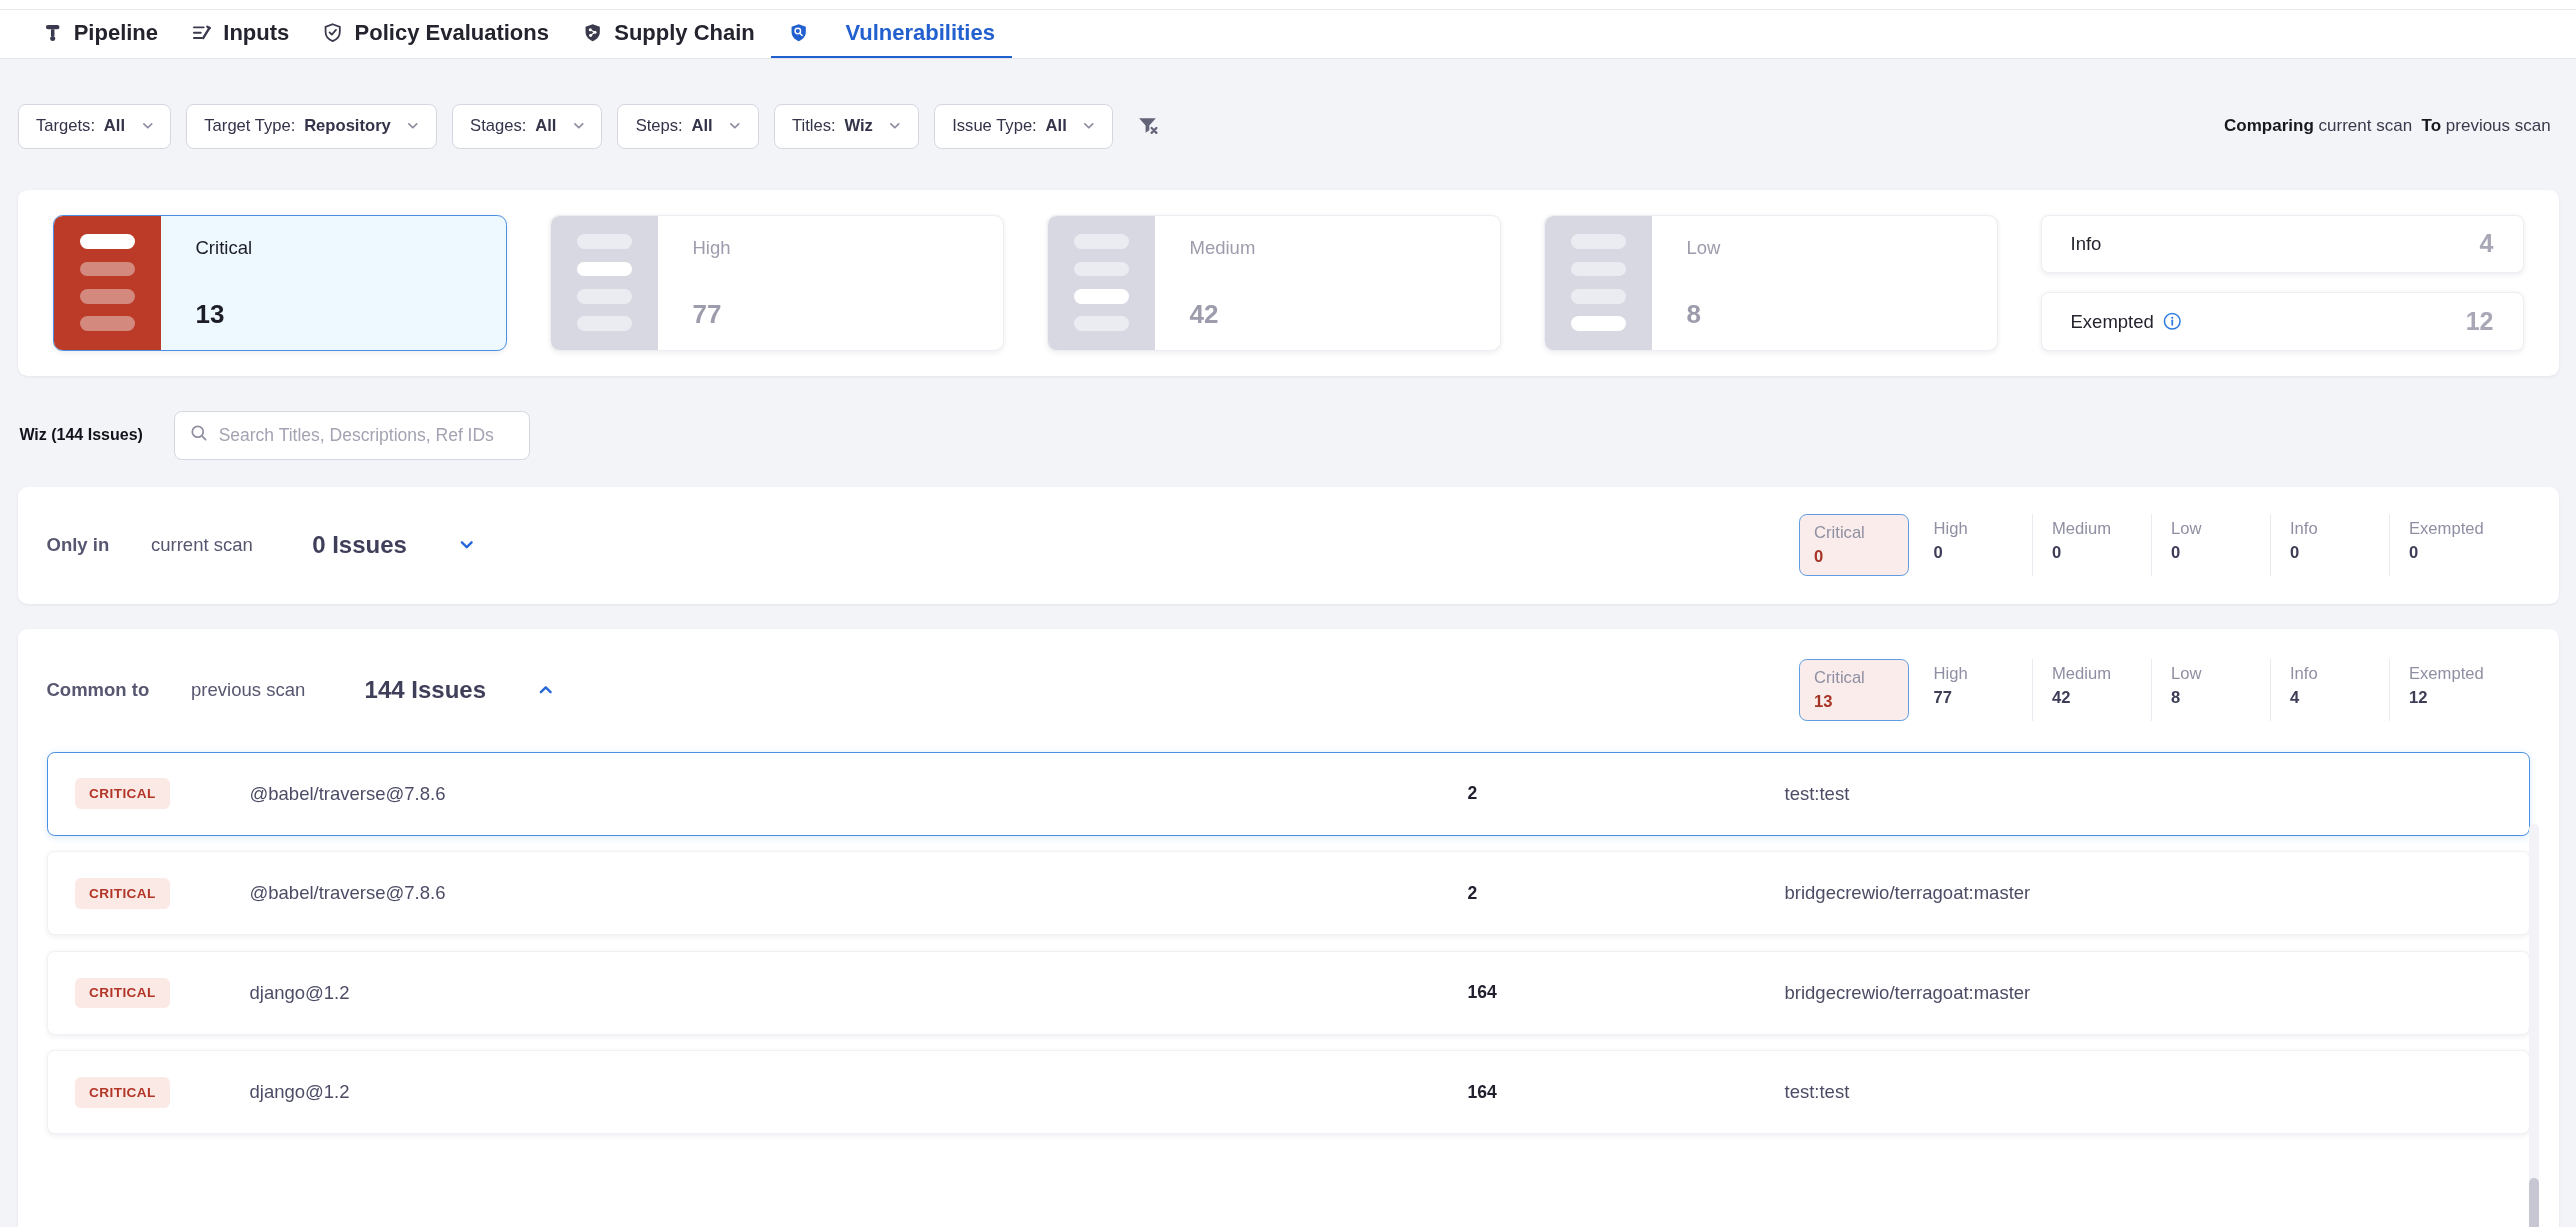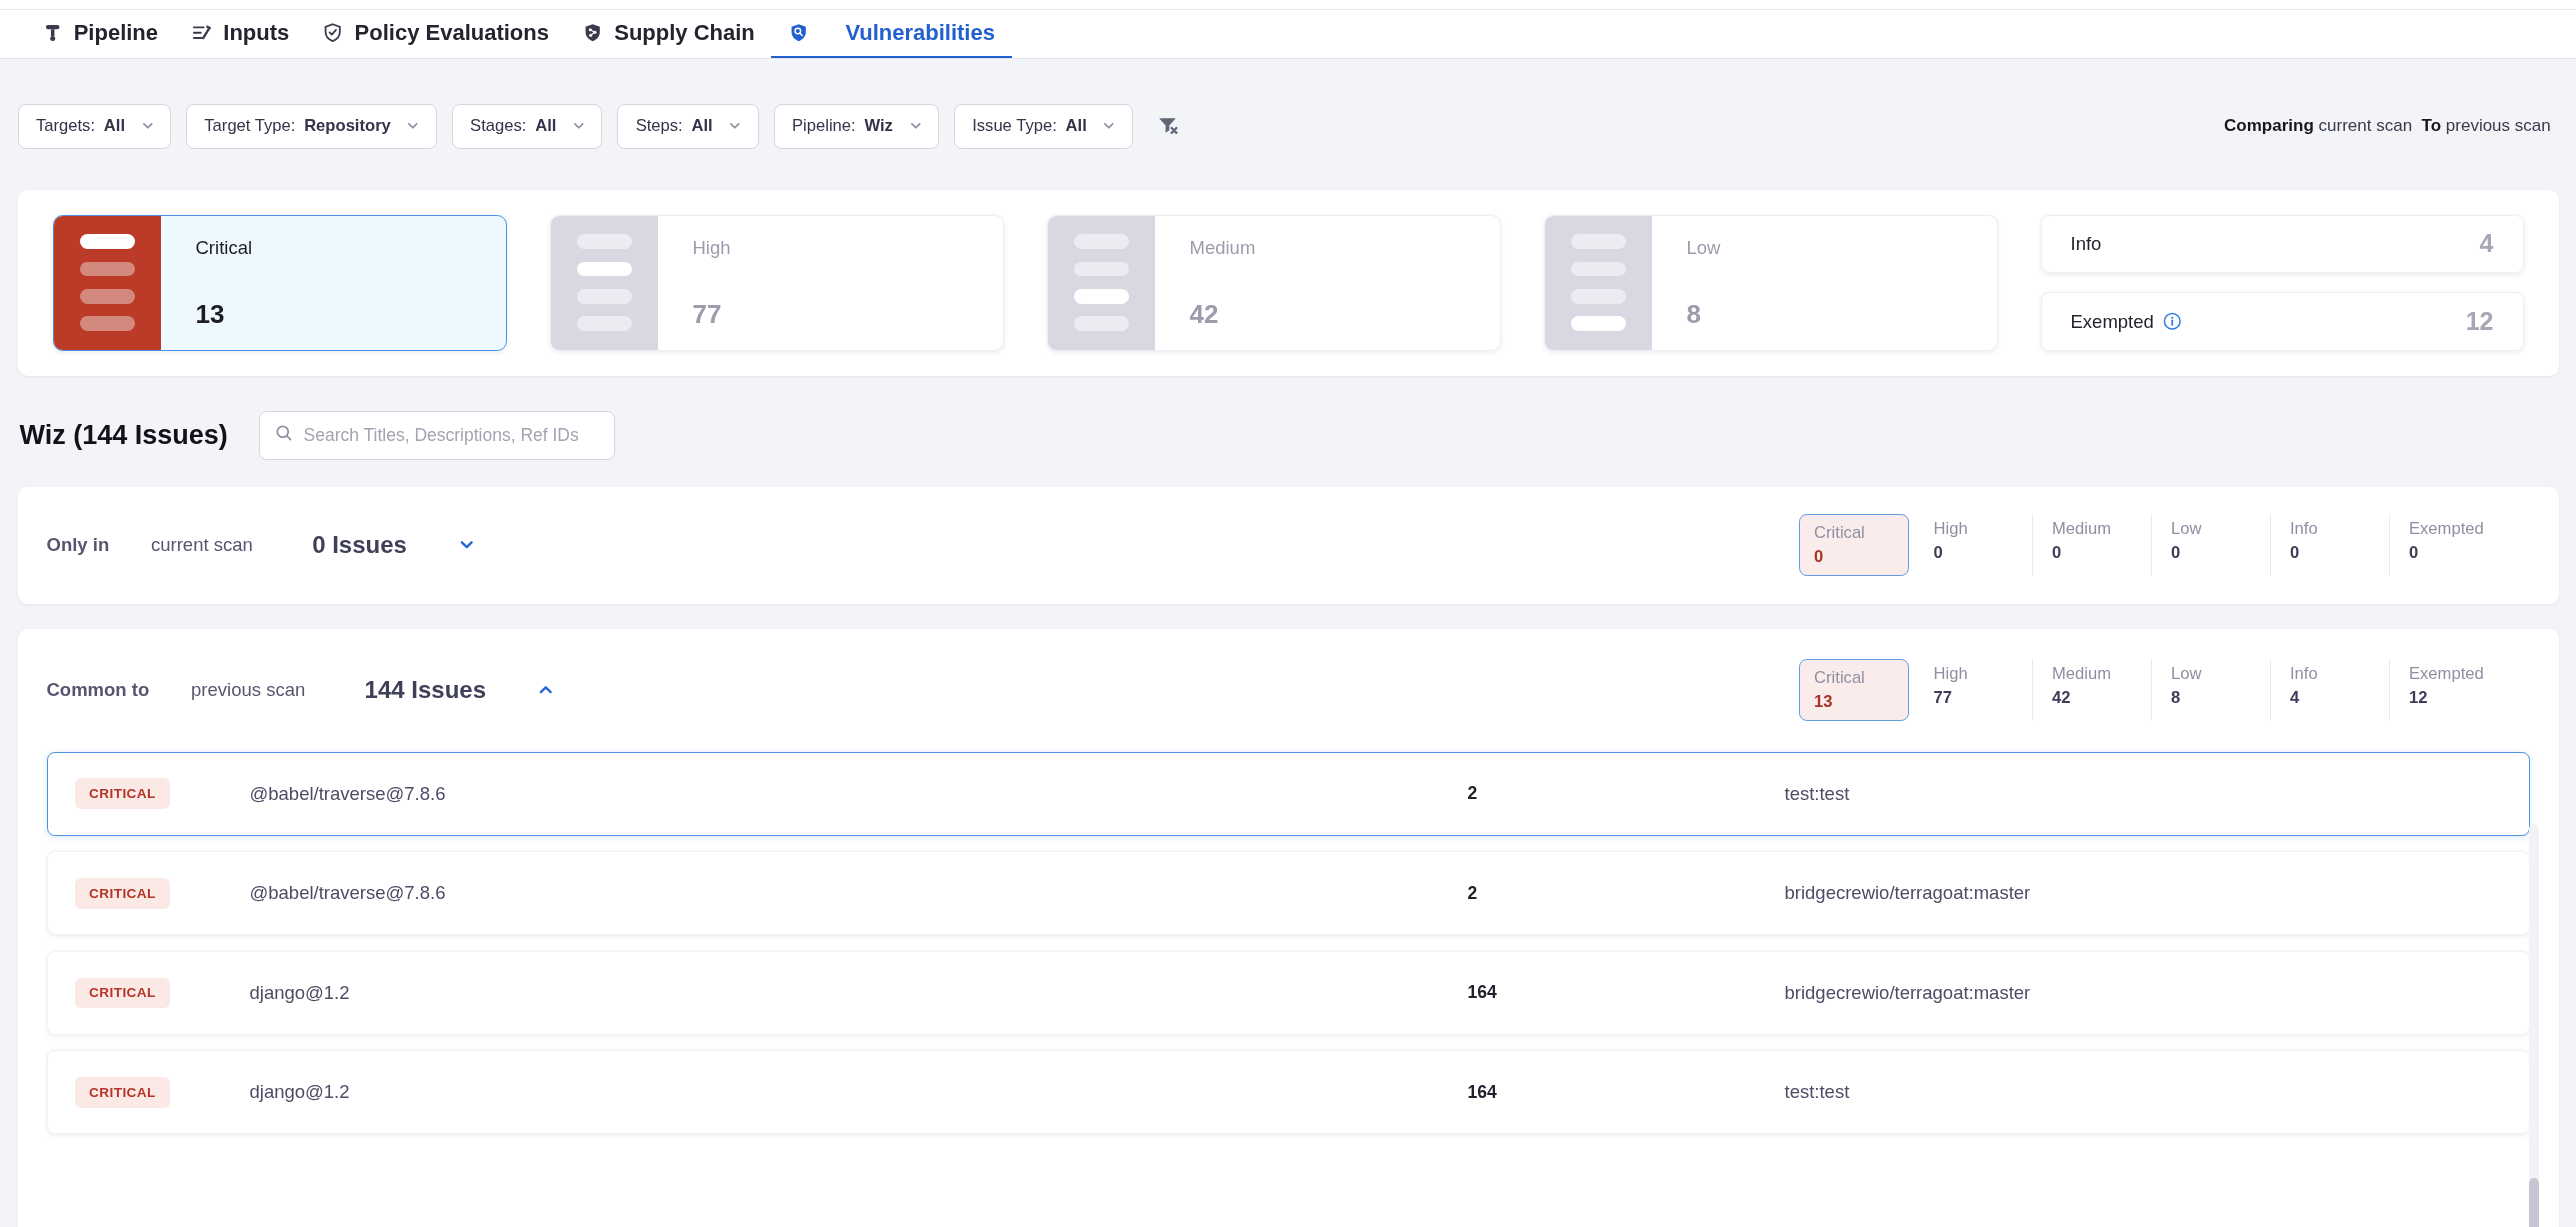--- a/index.html
+++ b/index.html
@@ -70,21 +70,21 @@
   .sidecard {
     flex: 1; background: #fff; border: 1px solid #ededf3; border-radius: 7.8px;
     box-shadow: 0 1.9px 5.8px rgba(40,40,80,.08);
     display: flex; align-items: center; gap: 9.7px; padding: 0 29px;
     font-size: 18.5px; color: #24242f;
   }
   .sidecard .cnt { margin-left: auto; font-size: 25px; font-weight: 700; color: #a7a7b6; }
   .sidecard .iicon { display: flex; }
   
   .scanrow { display: flex; align-items: center; gap: 31px; margin: 35px 0 27px; padding-left: 1.9px; }
-  .scanrow h2 { font-size: 27px; font-weight: 700; color: #12121c; }
+  .scanrow h2 { font-size: 16px; font-weight: 700; color: #12121c; }
   .search {
     width: 356px; height: 49px; background: #fff; border: 1px solid #d6d6e1;
     border-radius: 7.8px; display: flex; align-items: center; gap: 9.7px; padding: 0 14.6px;
   }
   .search input { border: none; outline: none; flex: 1; font-size: 17.5px; color: #33334a; background: transparent; font-family: inherit; }
   .search input::placeholder { color: #a3a3b3; }
   
   .groupcard {
     background: #fff; border-radius: 9.7px;
     box-shadow: 0 1px 2.9px rgba(35,35,70,.07); margin-bottom: 25px;
@@ -231,21 +231,21 @@
           <button class="pill">
     <span class="pk">Steps:</span>
     <span class="pv">All</span>
     <span class="chev">
       <svg width="15.6" height="15.6" viewBox="0 0 16 16" fill="none" stroke="#8f8fa2" stroke-width="1.8" stroke-linecap="round" stroke-linejoin="round">
                 <path d="m4 6 4 4 4-4"></path>
               </svg>
     </span>
   </button>
           <button class="pill">
-    <span class="pk">Pipeline:</span>
+    <span class="pk">Titles:</span>
     <span class="pv">Wiz</span>
     <span class="chev">
       <svg width="15.6" height="15.6" viewBox="0 0 16 16" fill="none" stroke="#8f8fa2" stroke-width="1.8" stroke-linecap="round" stroke-linejoin="round">
                 <path d="m4 6 4 4 4-4"></path>
               </svg>
     </span>
   </button>
           <button class="pill">
     <span class="pk">Issue Type:</span>
     <span class="pv">All</span>

